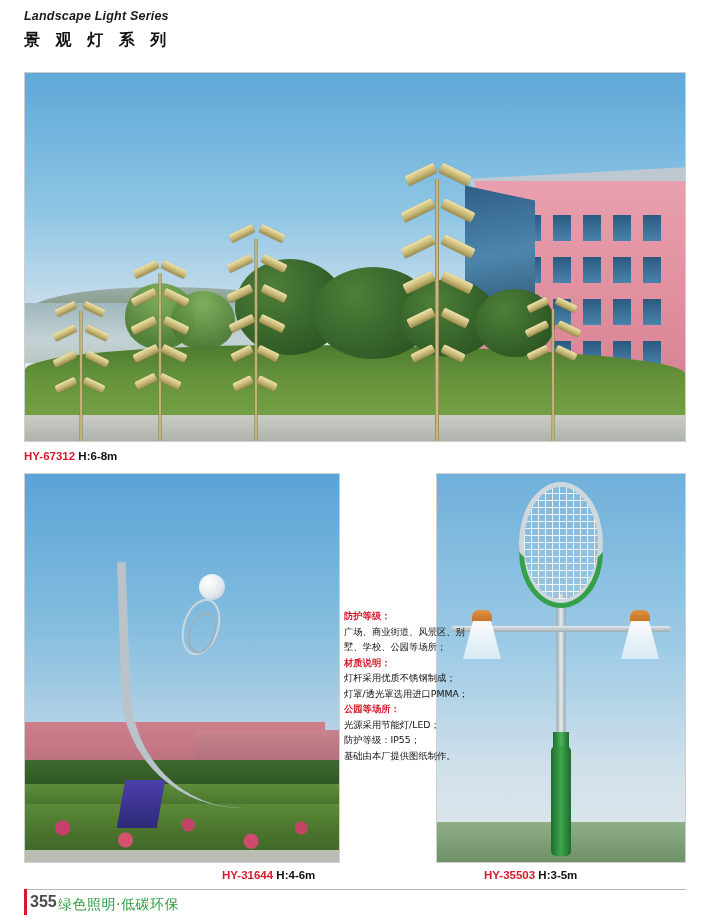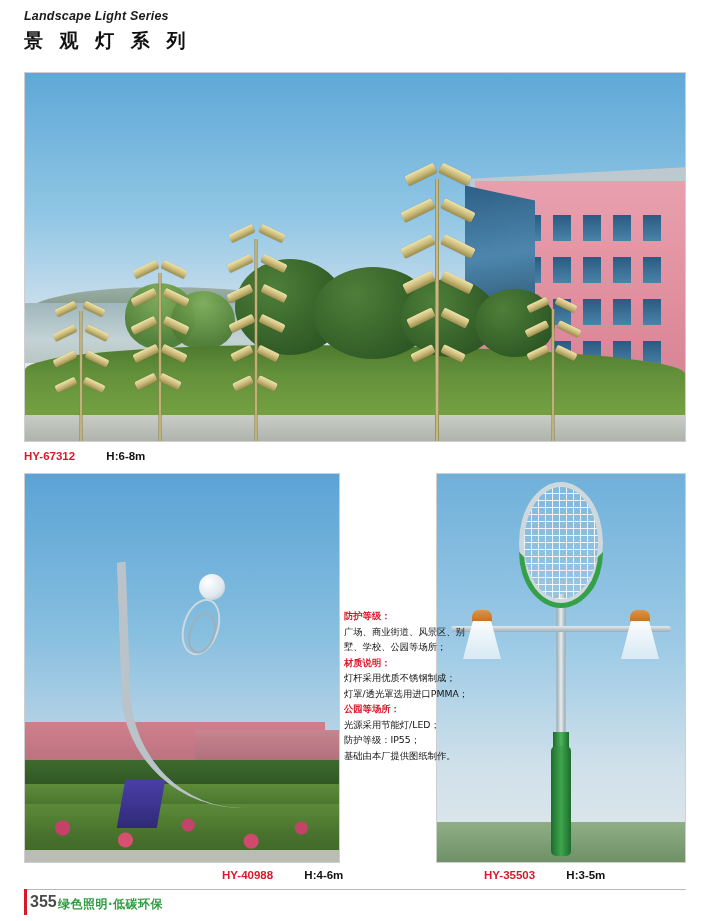--- a/index.html
+++ b/index.html
@@ -28,21 +28,21 @@
     font-family: "Liberation Sans", sans-serif;
     font-size: 12.5px;
     font-style: italic;
     font-weight: bold;
     color: #1a1a1a;
     letter-spacing: 0.2px;
     line-height: 16px;
   }
   .header .cn {
     font-family: "DejaVu Sans", sans-serif;
-    font-size: 19px;
+    font-size: 16px;
     font-weight: bold;
     color: #111111;
     letter-spacing: 5px;
     margin-top: 6px;
     line-height: 20px;
   }
 
   
   .photo {
     position: absolute;
@@ -59,21 +59,21 @@
     left: 436px; top: 473px; width: 250px; height: 390px;
   }
 
   .caption {
     position: absolute;
     font-size: 11.5px;
     font-weight: bold;
     color: #d8192b;
     white-space: nowrap;
   }
-  .caption .dim { color: #111111; margin-left: 28px; }
+  .caption .dim { color: #111111; }
   #caption-top { left: 24px; top: 450px; }
   #caption-left { left: 222px; top: 869px; }
   #caption-right { left: 484px; top: 869px; }
 
   
   .specs {
     position: absolute;
     left: 344px;
     top: 608px;
     width: 90px;
@@ -112,22 +112,22 @@
     top: 893px;
     font-size: 16px;
     font-weight: bold;
     color: #4a4a4a;
   }
   .footer-cn {
     position: absolute;
     left: 58px;
     top: 896px;
     font-family: "DejaVu Sans", sans-serif;
-    font-size: 12px;
-    font-weight: bold;
+    font-size: 14px;
+    font-weight: normal;
     color: #2e9b3e;
     letter-spacing: 0.5px;
   }
 
   
   .sky {
     position: absolute; left: 0; top: 0; width: 100%; height: 100%;
     background: linear-gradient(180deg,#5fa8d8 0%, #8fc6e4 38%, #c6dcec 62%, #dfe9ef 78%, #cfd9d4 100%);
   }
   .lake {
@@ -474,21 +474,21 @@
     <div class="l-base"></div>
     <div class="l-mast">
       <div class="l-curve"></div>
       <div class="l-globe"></div>
       <div class="l-spiral"></div>
       <div class="l-spiral2"></div>
     </div>
   </div>
 
   <div class="caption" id="caption-left">
-    <span>HY-40988</span>
+    <span>HY-31644</span>
     <span class="dim">H:4-6m</span>
   </div>
 
   <div class="photo" id="photo-right">
     <div class="r-sky"></div>
     <div class="r-ground"></div>
 
     <div class="r-pole"></div>
     <div class="r-racket"></div>
     <div class="r-racket-green"></div>

